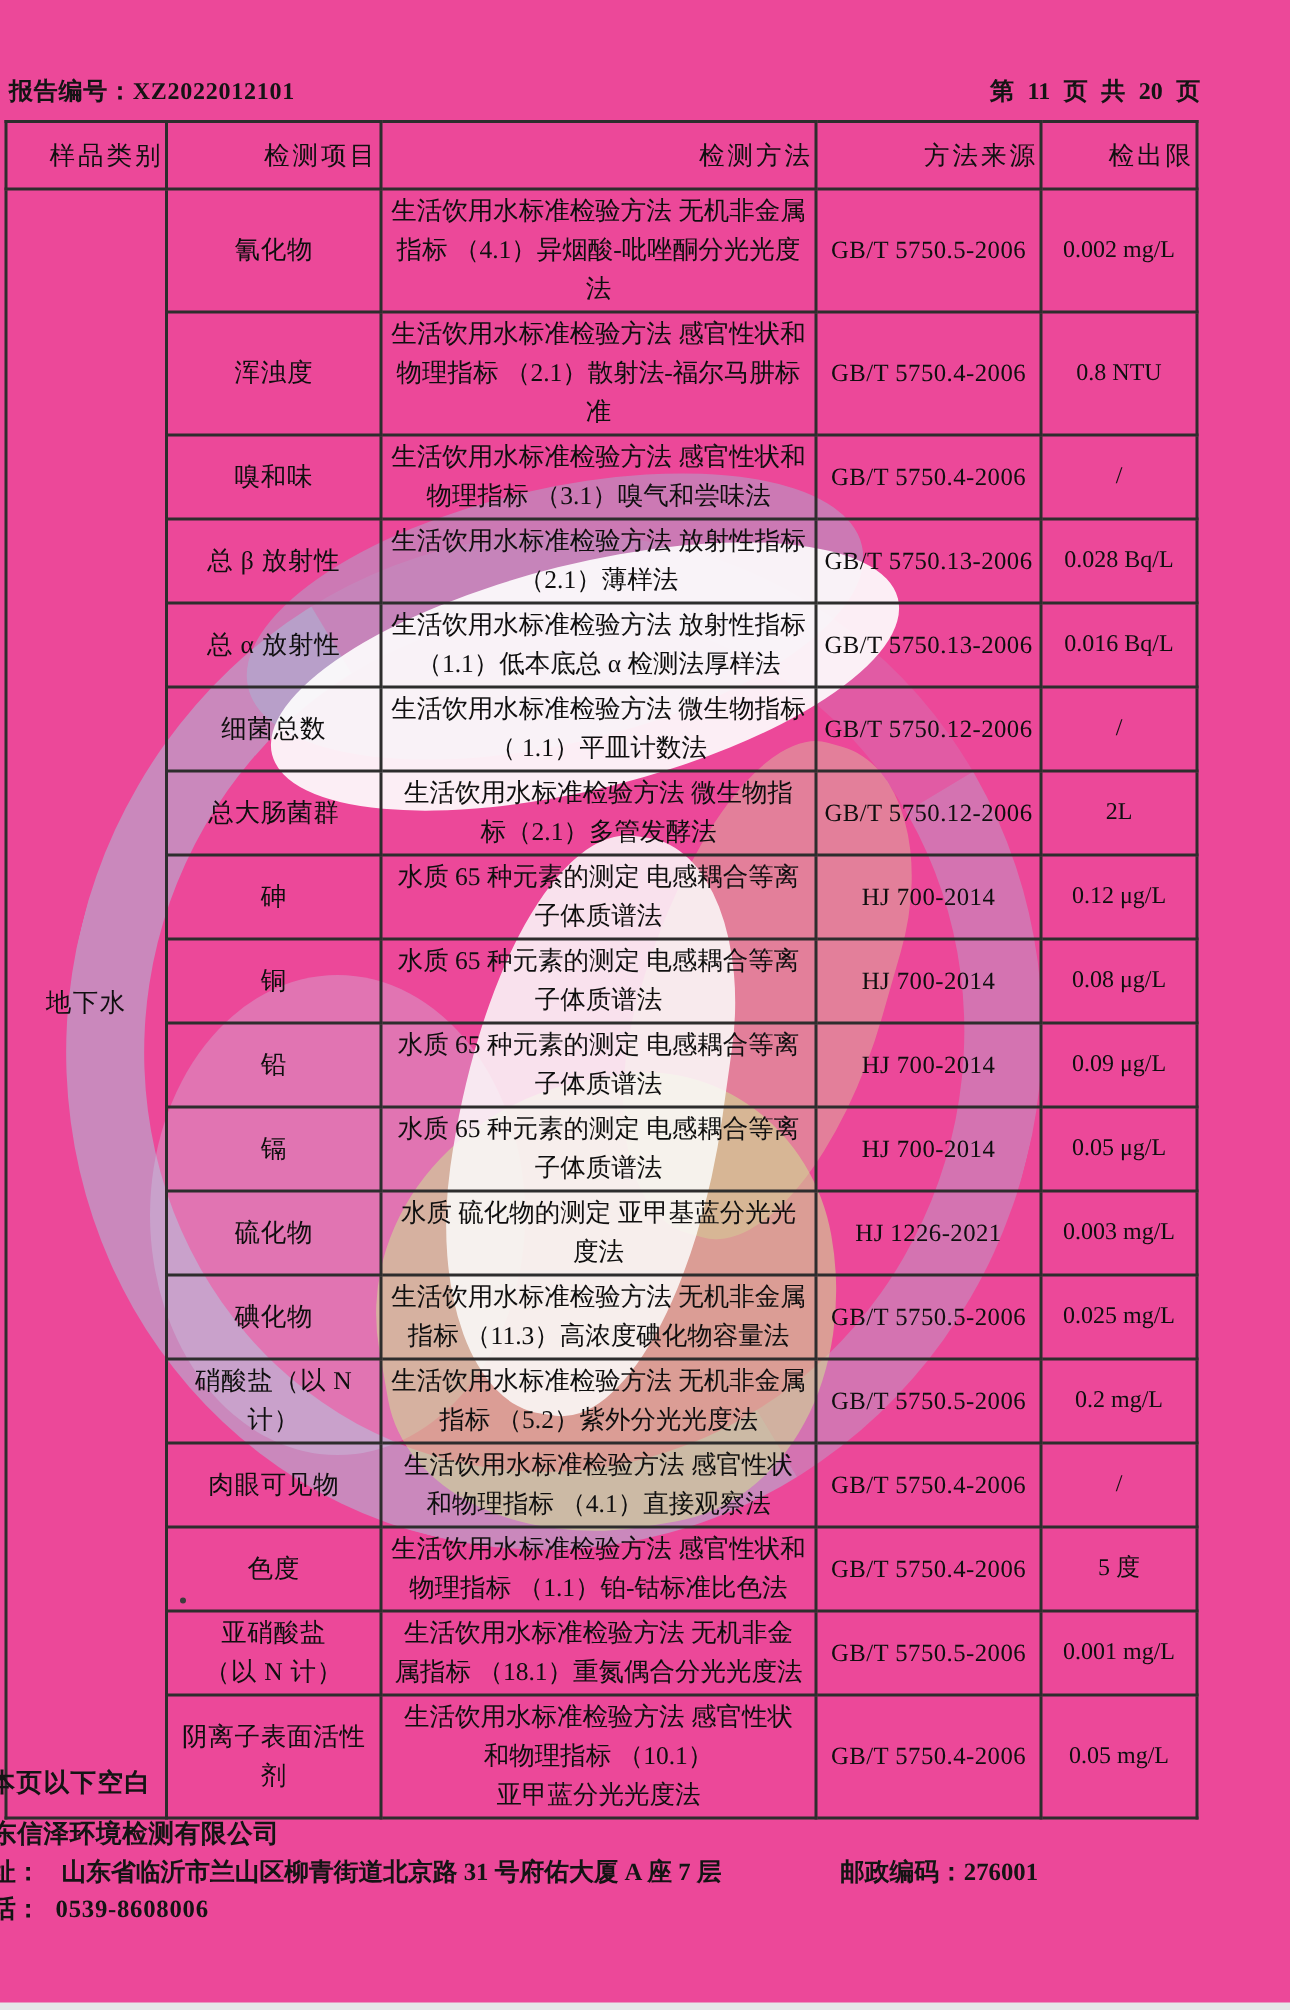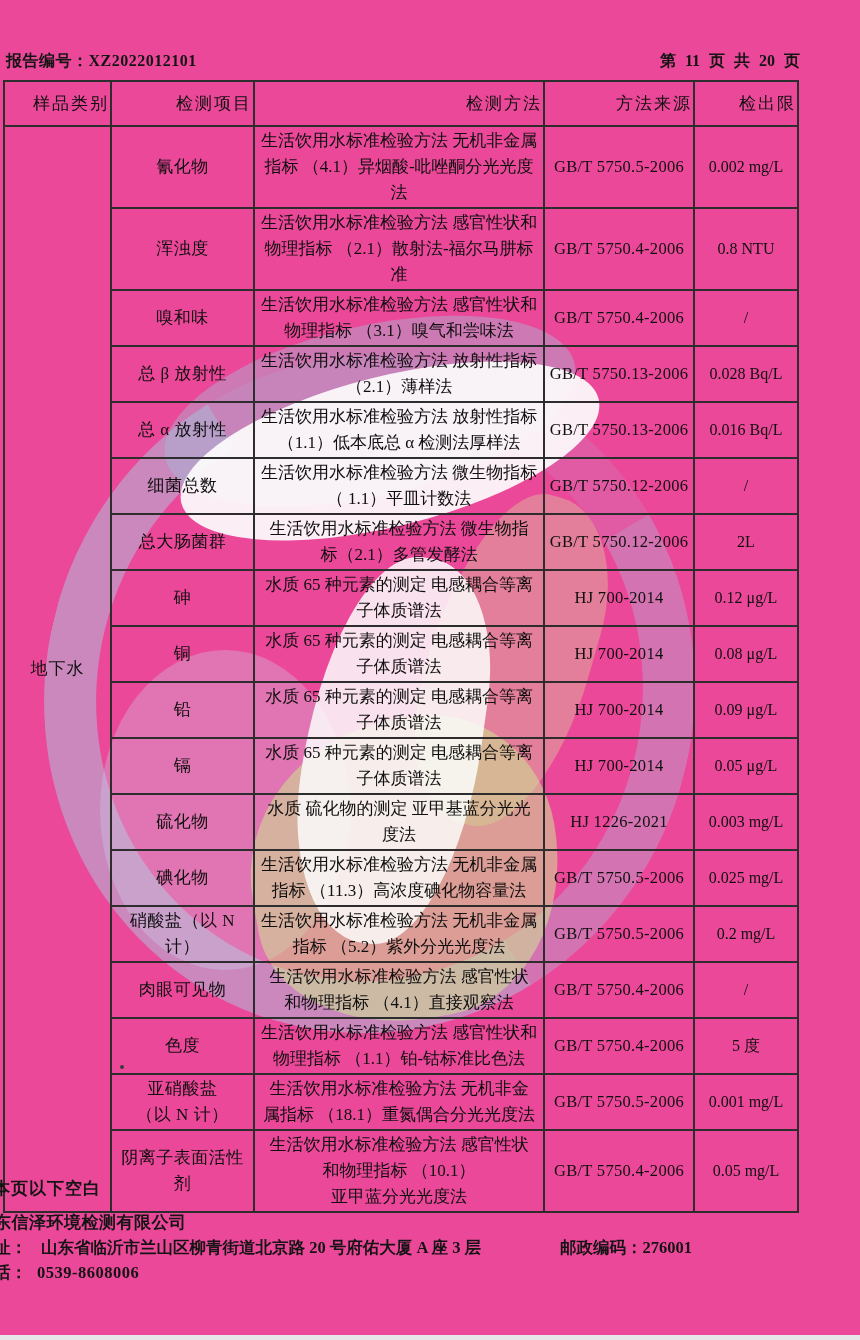--- a/index.html
+++ b/index.html
@@ -261,21 +261,21 @@
 亚甲蓝分光光度法</td>
           <td class="source-cell">GB/T 5750.4-2006</td>
           <td class="limit-cell">0.05 mg/L</td>
         </tr>
       </tbody>
   </table>
 
   <div class="blank-note">本页以下空白</div>
   <div class="company">东信泽环境检测有限公司</div>
   <div class="addr-line">
-    <span>址：</span><span class="addr-value">山东省临沂市兰山区柳青街道北京路 20 号府佑大厦 A 座 3 层</span>
+    <span>址：</span><span class="addr-value">山东省临沂市兰山区柳青街道北京路 31 号府佑大厦 A 座 7 层</span>
   </div>
   <div class="postcode-group">
     <span>邮政编码：</span><span>276001</span>
   </div>
   <div class="phone-line">
     <span>话：</span><span class="phone-value">0539-8608006</span>
   </div>
 
   <div class="speck"></div>
   <div class="bottom-strip"></div>

